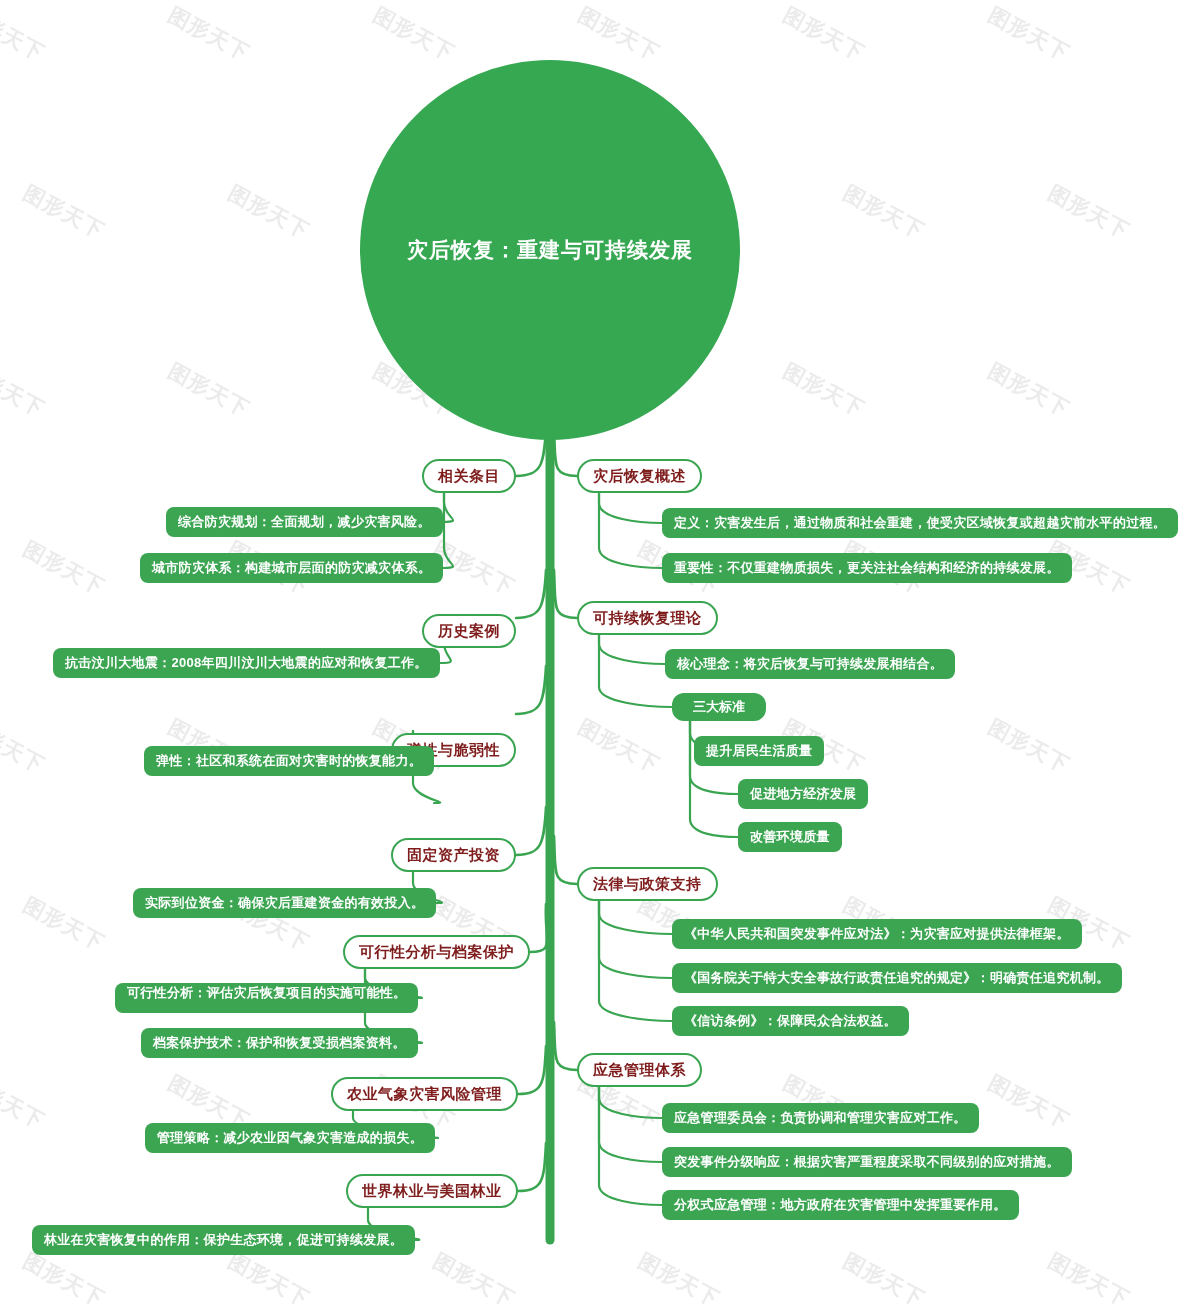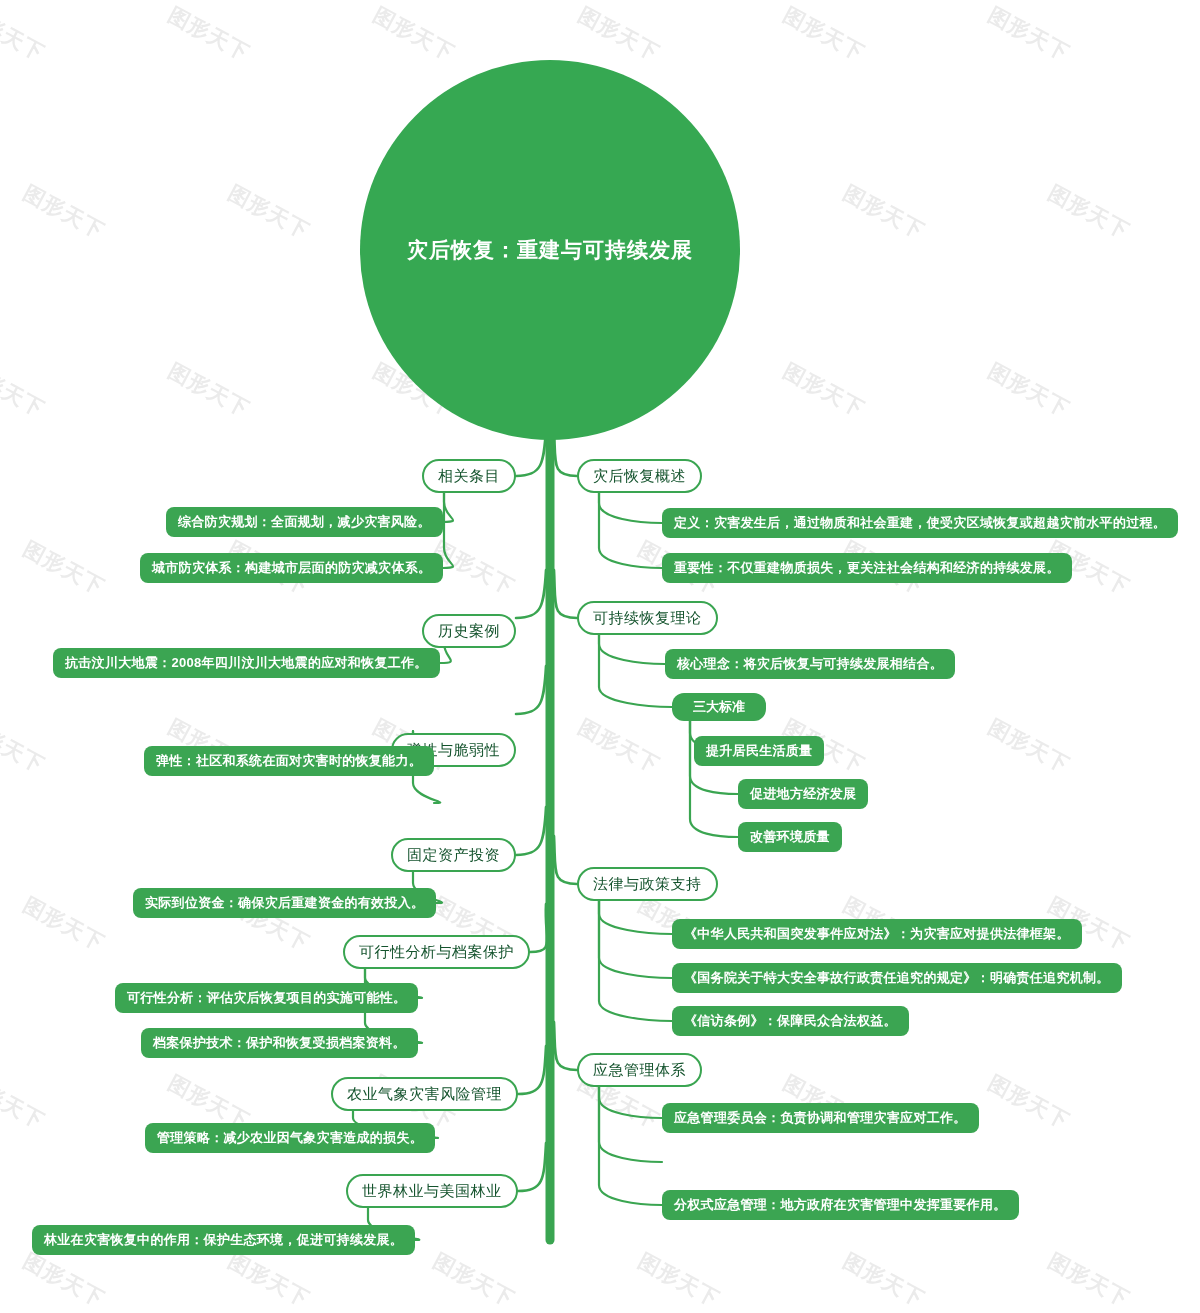--- a/index.html
+++ b/index.html
@@ -64,23 +64,23 @@
     z-index: 22;
   }
 
   
   .branch {
     height: 34px;
     padding: 0 14px;
     border-radius: 17px;
     background: #ffffff;
     border: 2px solid #3aa551;
-    color: #14532d;
+    color: #7f1d1d;
     font-size: 15px;
-    font-weight: 400;
+    font-weight: 700;
     letter-spacing: .5px;
   }
 
   
   .leaf {
     height: 30px;
     padding: 11px 12px;
     border-radius: 8px;
     background: #3ba552;
     color: #ffffff;
@@ -235,20 +235,23 @@
     </div>
     <div class="node leaf" style="left: 672px; top: 1006px;">
       <span>《信访条例》：保障民众合法权益。</span>
     </div>
     <div class="node branch" style="left: 577px; top: 1053px; text-align: right;">
       <span>应急管理体系</span>
     </div>
     <div class="node leaf" style="left: 662px; top: 1103px;">
       <span>应急管理委员会：负责协调和管理灾害应对工作。</span>
     </div>
+    <div class="node leaf" style="left: 662px; top: 1147px;">
+      <span>突发事件分级响应：根据灾害严重程度采取不同级别的应对措施。</span>
+    </div>
     <div class="node leaf" style="left: 662px; top: 1190px;">
       <span>分权式应急管理：地方政府在灾害管理中发挥重要作用。</span>
     </div>
     <div class="node branch" style="left: 422px; top: 459px;">
       <span>相关条目</span>
     </div>
     <div class="node leaf" style="left: 166px; top: 507px;">
       <span>综合防灾规划：全面规划，减少灾害风险。</span>
     </div>
     <div class="node leaf" style="left: 140px; top: 553px;">
@@ -268,21 +271,21 @@
     </div>
     <div class="node branch" style="left: 391px; top: 838px;">
       <span>固定资产投资</span>
     </div>
     <div class="node leaf" style="left: 133px; top: 888px;">
       <span>实际到位资金：确保灾后重建资金的有效投入。</span>
     </div>
     <div class="node branch" style="left: 343px; top: 935px;">
       <span>可行性分析与档案保护</span>
     </div>
-    <div class="node leaf" style="left: 115px; top: 983px;">
+    <div class="node leaf" style="left: 115px; top: 983px; align-items: flex-end;">
       <span>可行性分析：评估灾后恢复项目的实施可能性。</span>
     </div>
     <div class="node leaf" style="left: 141px; top: 1028px;">
       <span>档案保护技术：保护和恢复受损档案资料。</span>
     </div>
     <div class="node branch" style="left: 331px; top: 1077px;">
       <span>农业气象灾害风险管理</span>
     </div>
     <div class="node leaf" style="left: 145px; top: 1123px;">
       <span>管理策略：减少农业因气象灾害造成的损失。</span>

